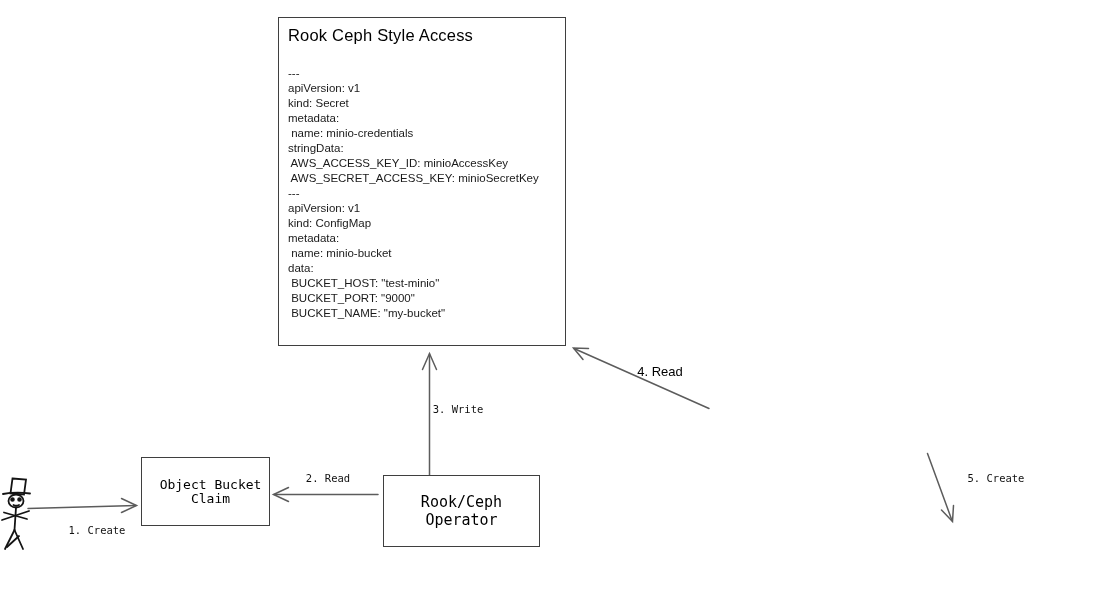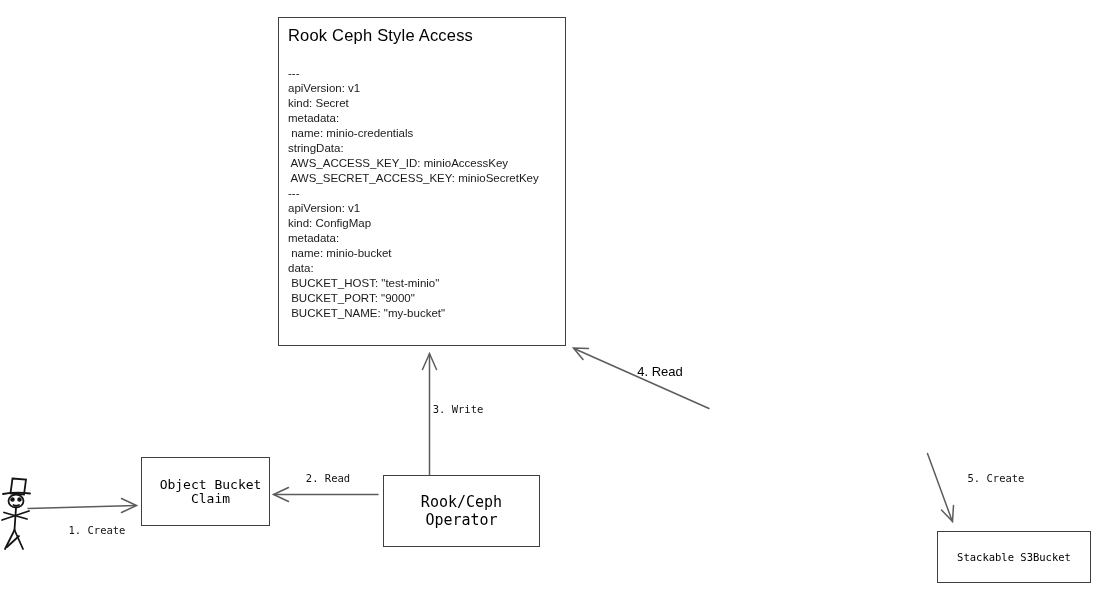--- a/index.html
+++ b/index.html
@@ -160,23 +160,20 @@
 
   <div class="node node-center node-obc node-label-mono">
     <span>Object Bucket Claim</span>
   </div>
 
   <div class="node node-center node-operator node-label-mono">
     <span>Rook/Ceph Operator</span>
   </div>
 
 
-  <div class="node node-center node-s3 node-label-mono">
-    <span>Stackable S3Bucket</span>
-  </div>
 
   <div class="edge-label edge-label-mono" style="left:97px; top:486px;margin-top:44px;">1. Create</div>
   <div class="edge-label edge-label-mono" style="left:328px; top:478px;">2. Read</div>
   <div class="edge-label edge-label-mono" style="left:458px; top:409px;text-align:center;">3. Write</div>
   <div class="edge-label edge-label-sans" style="left:640px; top:371px;margin-left:20px;">4. Read</div>
   <div class="edge-label edge-label-mono" style="left:982px; top:478px;padding-left:28px;">5. Create</div>
 
 </div>
 
 </body></html>

